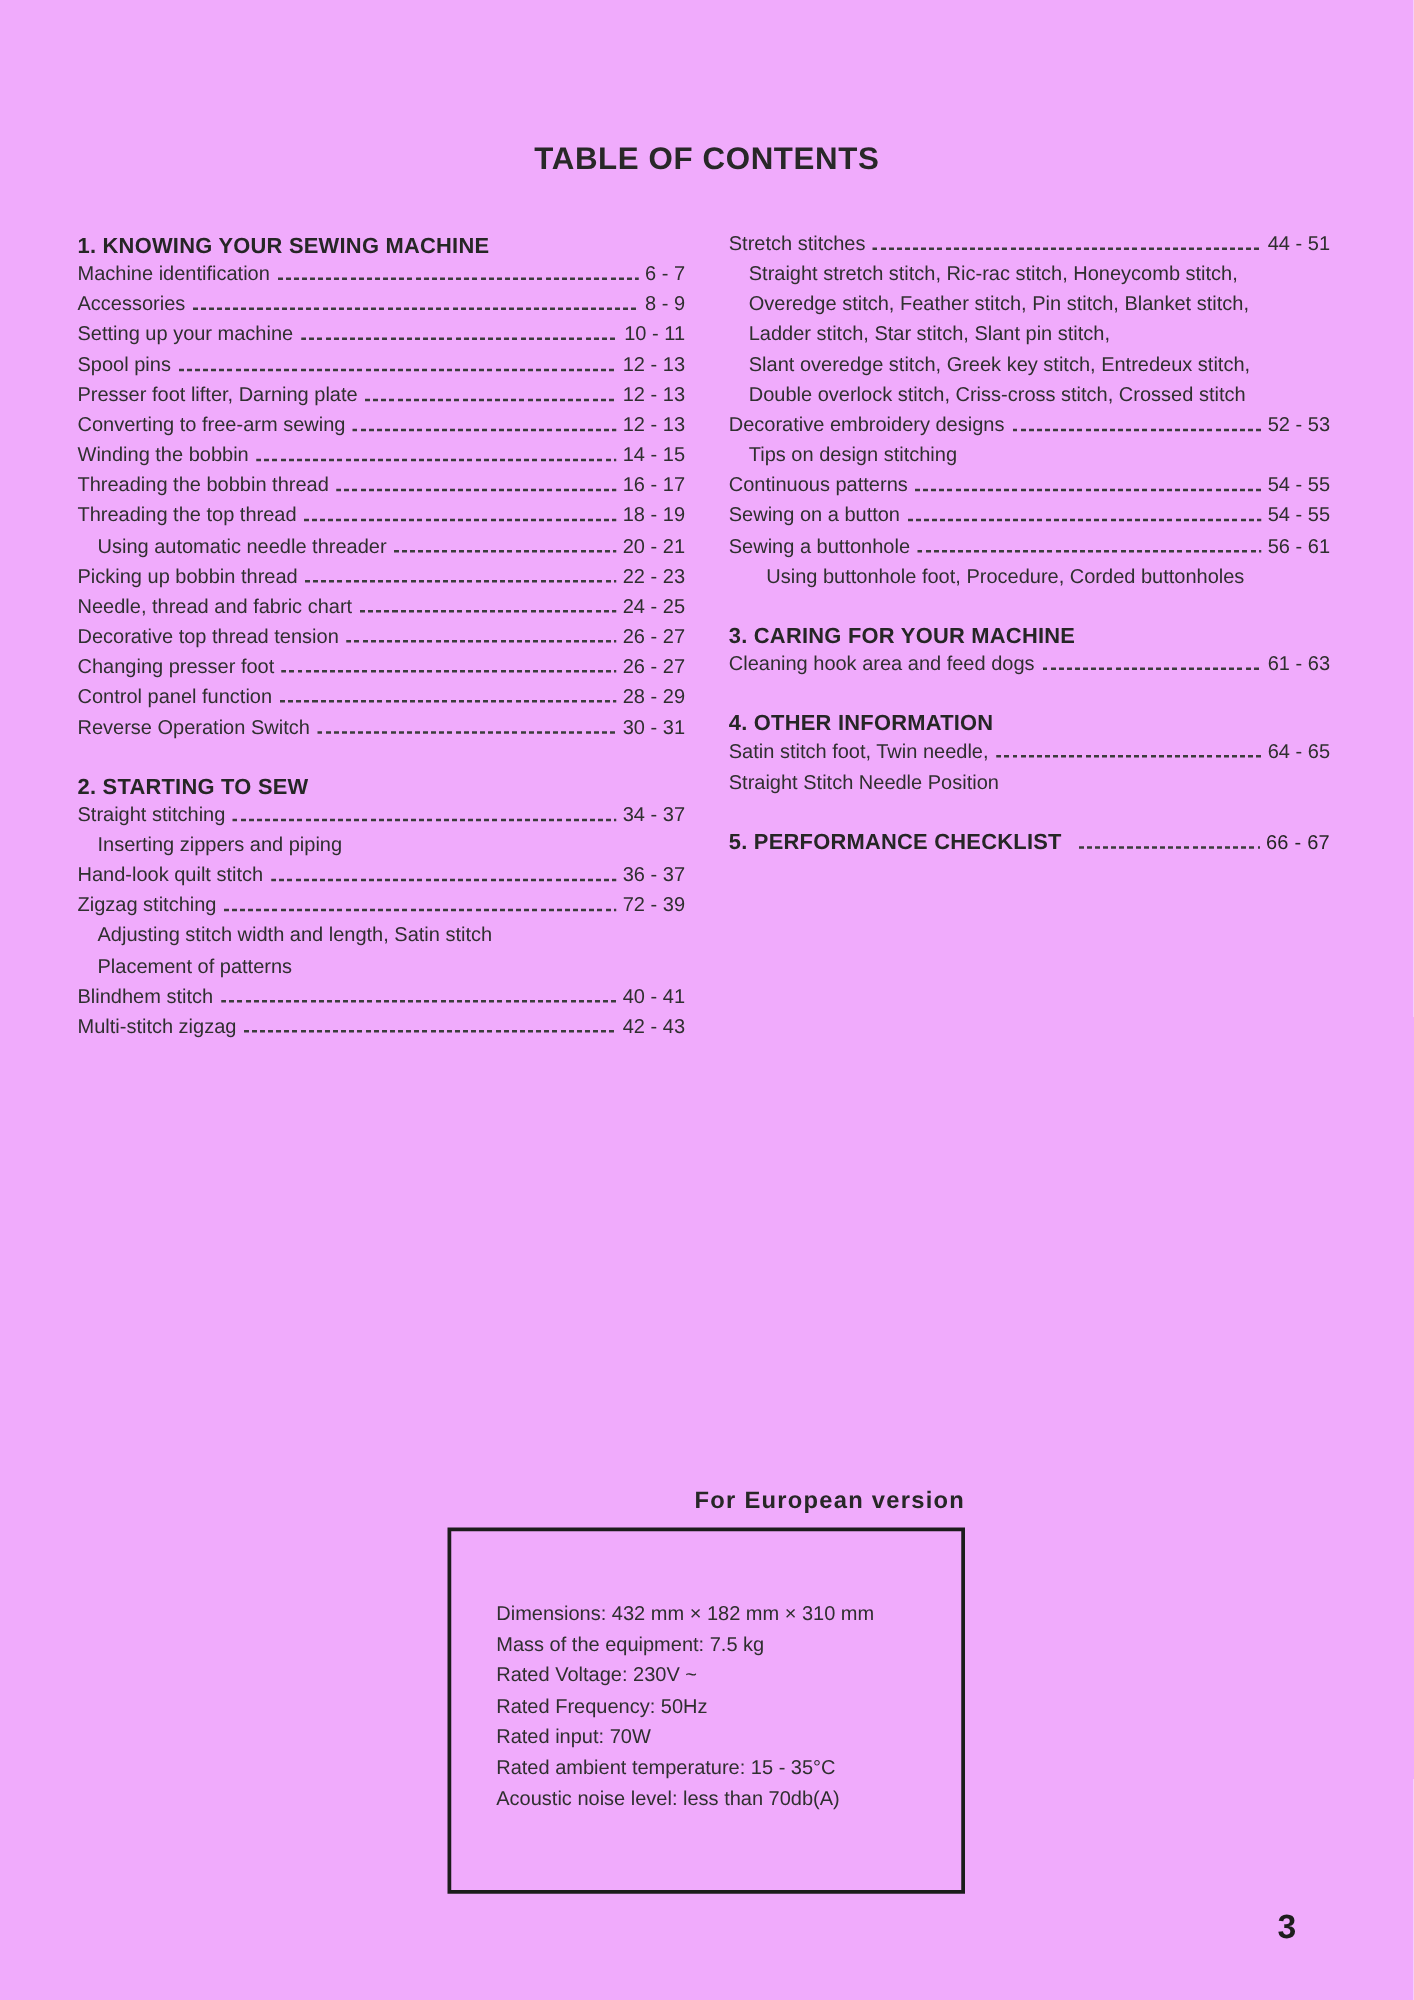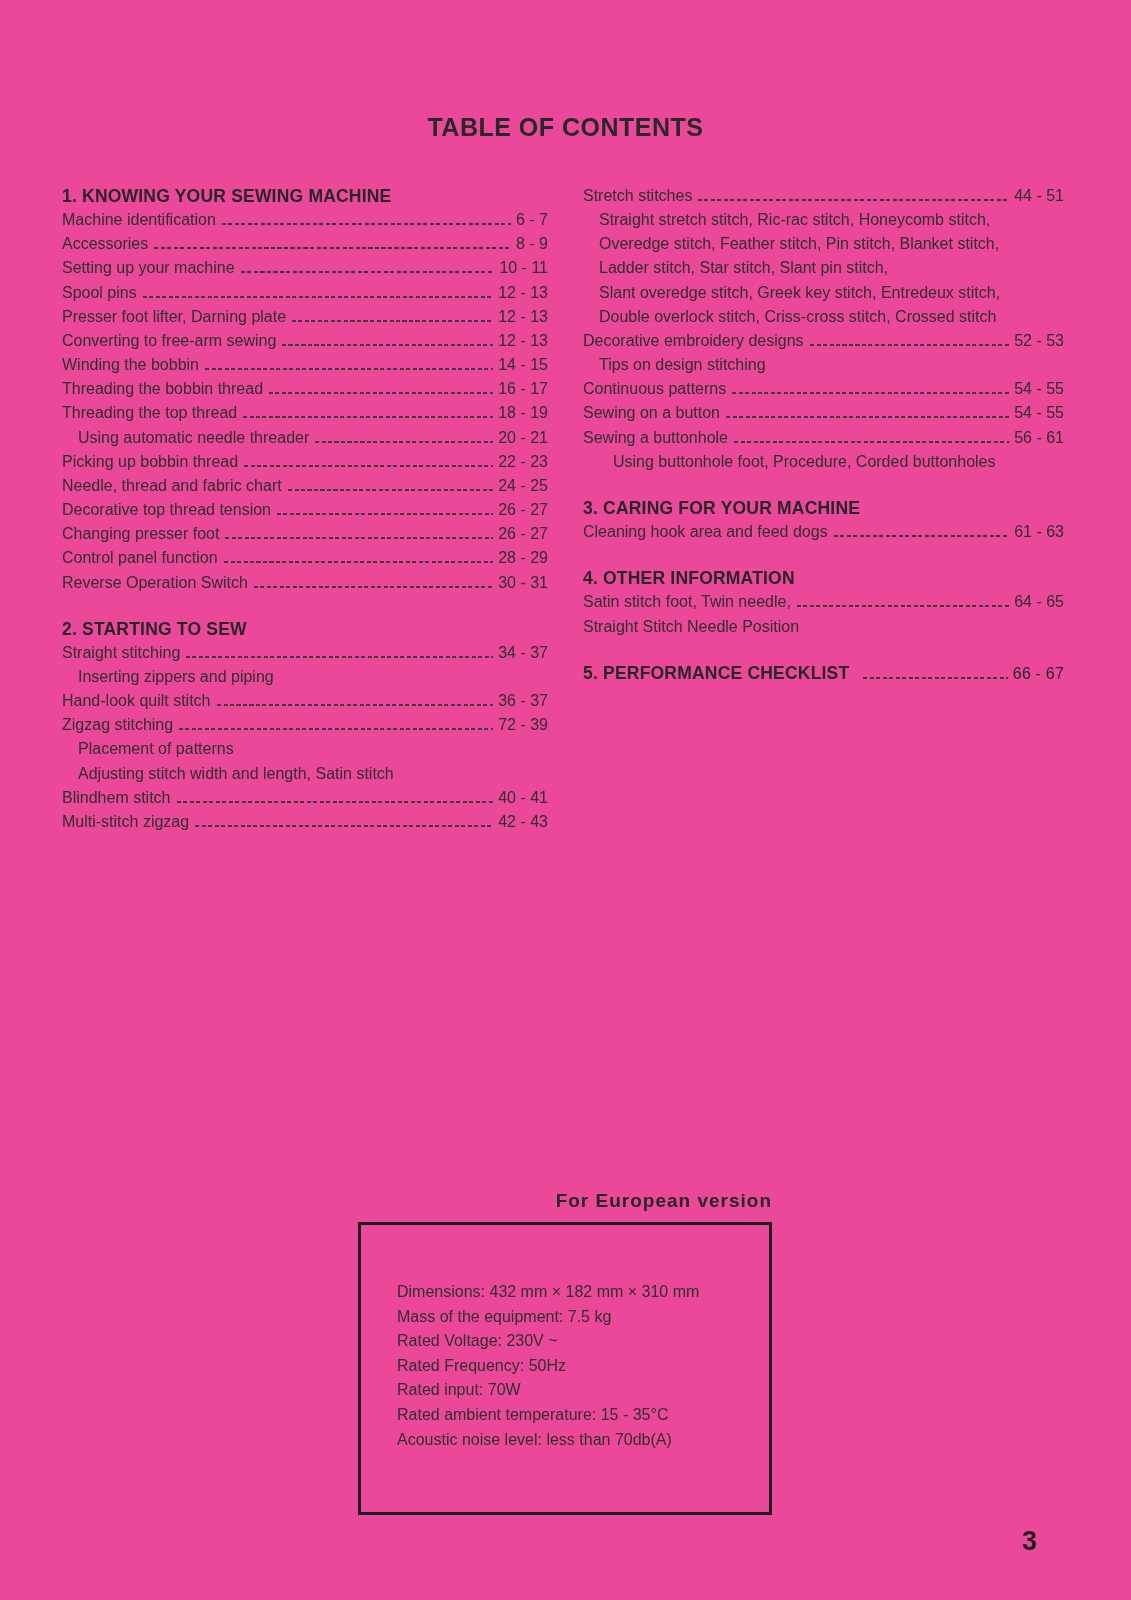--- a/index.html
+++ b/index.html
@@ -1,19 +1,19 @@
 <!DOCTYPE html>
 <html><head>
 <meta charset="utf-8">
 <style>
   html, body { margin:0; padding:0; background:#ffffff; }
   .page {
     position:relative;
     width:1131px; height:1600px;
-    background:#ec4899;
+    background:#f0abfc;
     font-family:"Liberation Sans", sans-serif;
     color:#2f2f2f;
     overflow:hidden;
   }
   .doc-title {
     position:absolute; top:113px; left:0; width:1131px;
     text-align:center;
     font-size:25px; font-weight:bold; letter-spacing:0.5px;
     color:#282828;
   }
@@ -162,24 +162,24 @@
         <span class="label">Hand-look quilt stitch</span>
         <span class="leader"></span>
         <span class="pages">36 - 37</span>
       </div>
       <div class="row entry">
         <span class="label">Zigzag stitching</span>
         <span class="leader"></span>
         <span class="pages">72 - 39</span>
       </div>
       <div class="row plain ind1">
+        <span class="label">Adjusting stitch width and length, Satin stitch</span>
+      </div>
+      <div class="row plain ind1">
         <span class="label">Placement of patterns</span>
-      </div>
-      <div class="row plain ind1">
-        <span class="label">Adjusting stitch width and length, Satin stitch</span>
       </div>
       <div class="row entry">
         <span class="label">Blindhem stitch</span>
         <span class="leader"></span>
         <span class="pages">40 - 41</span>
       </div>
       <div class="row entry">
         <span class="label">Multi-stitch zigzag</span>
         <span class="leader"></span>
         <span class="pages">42 - 43</span>

